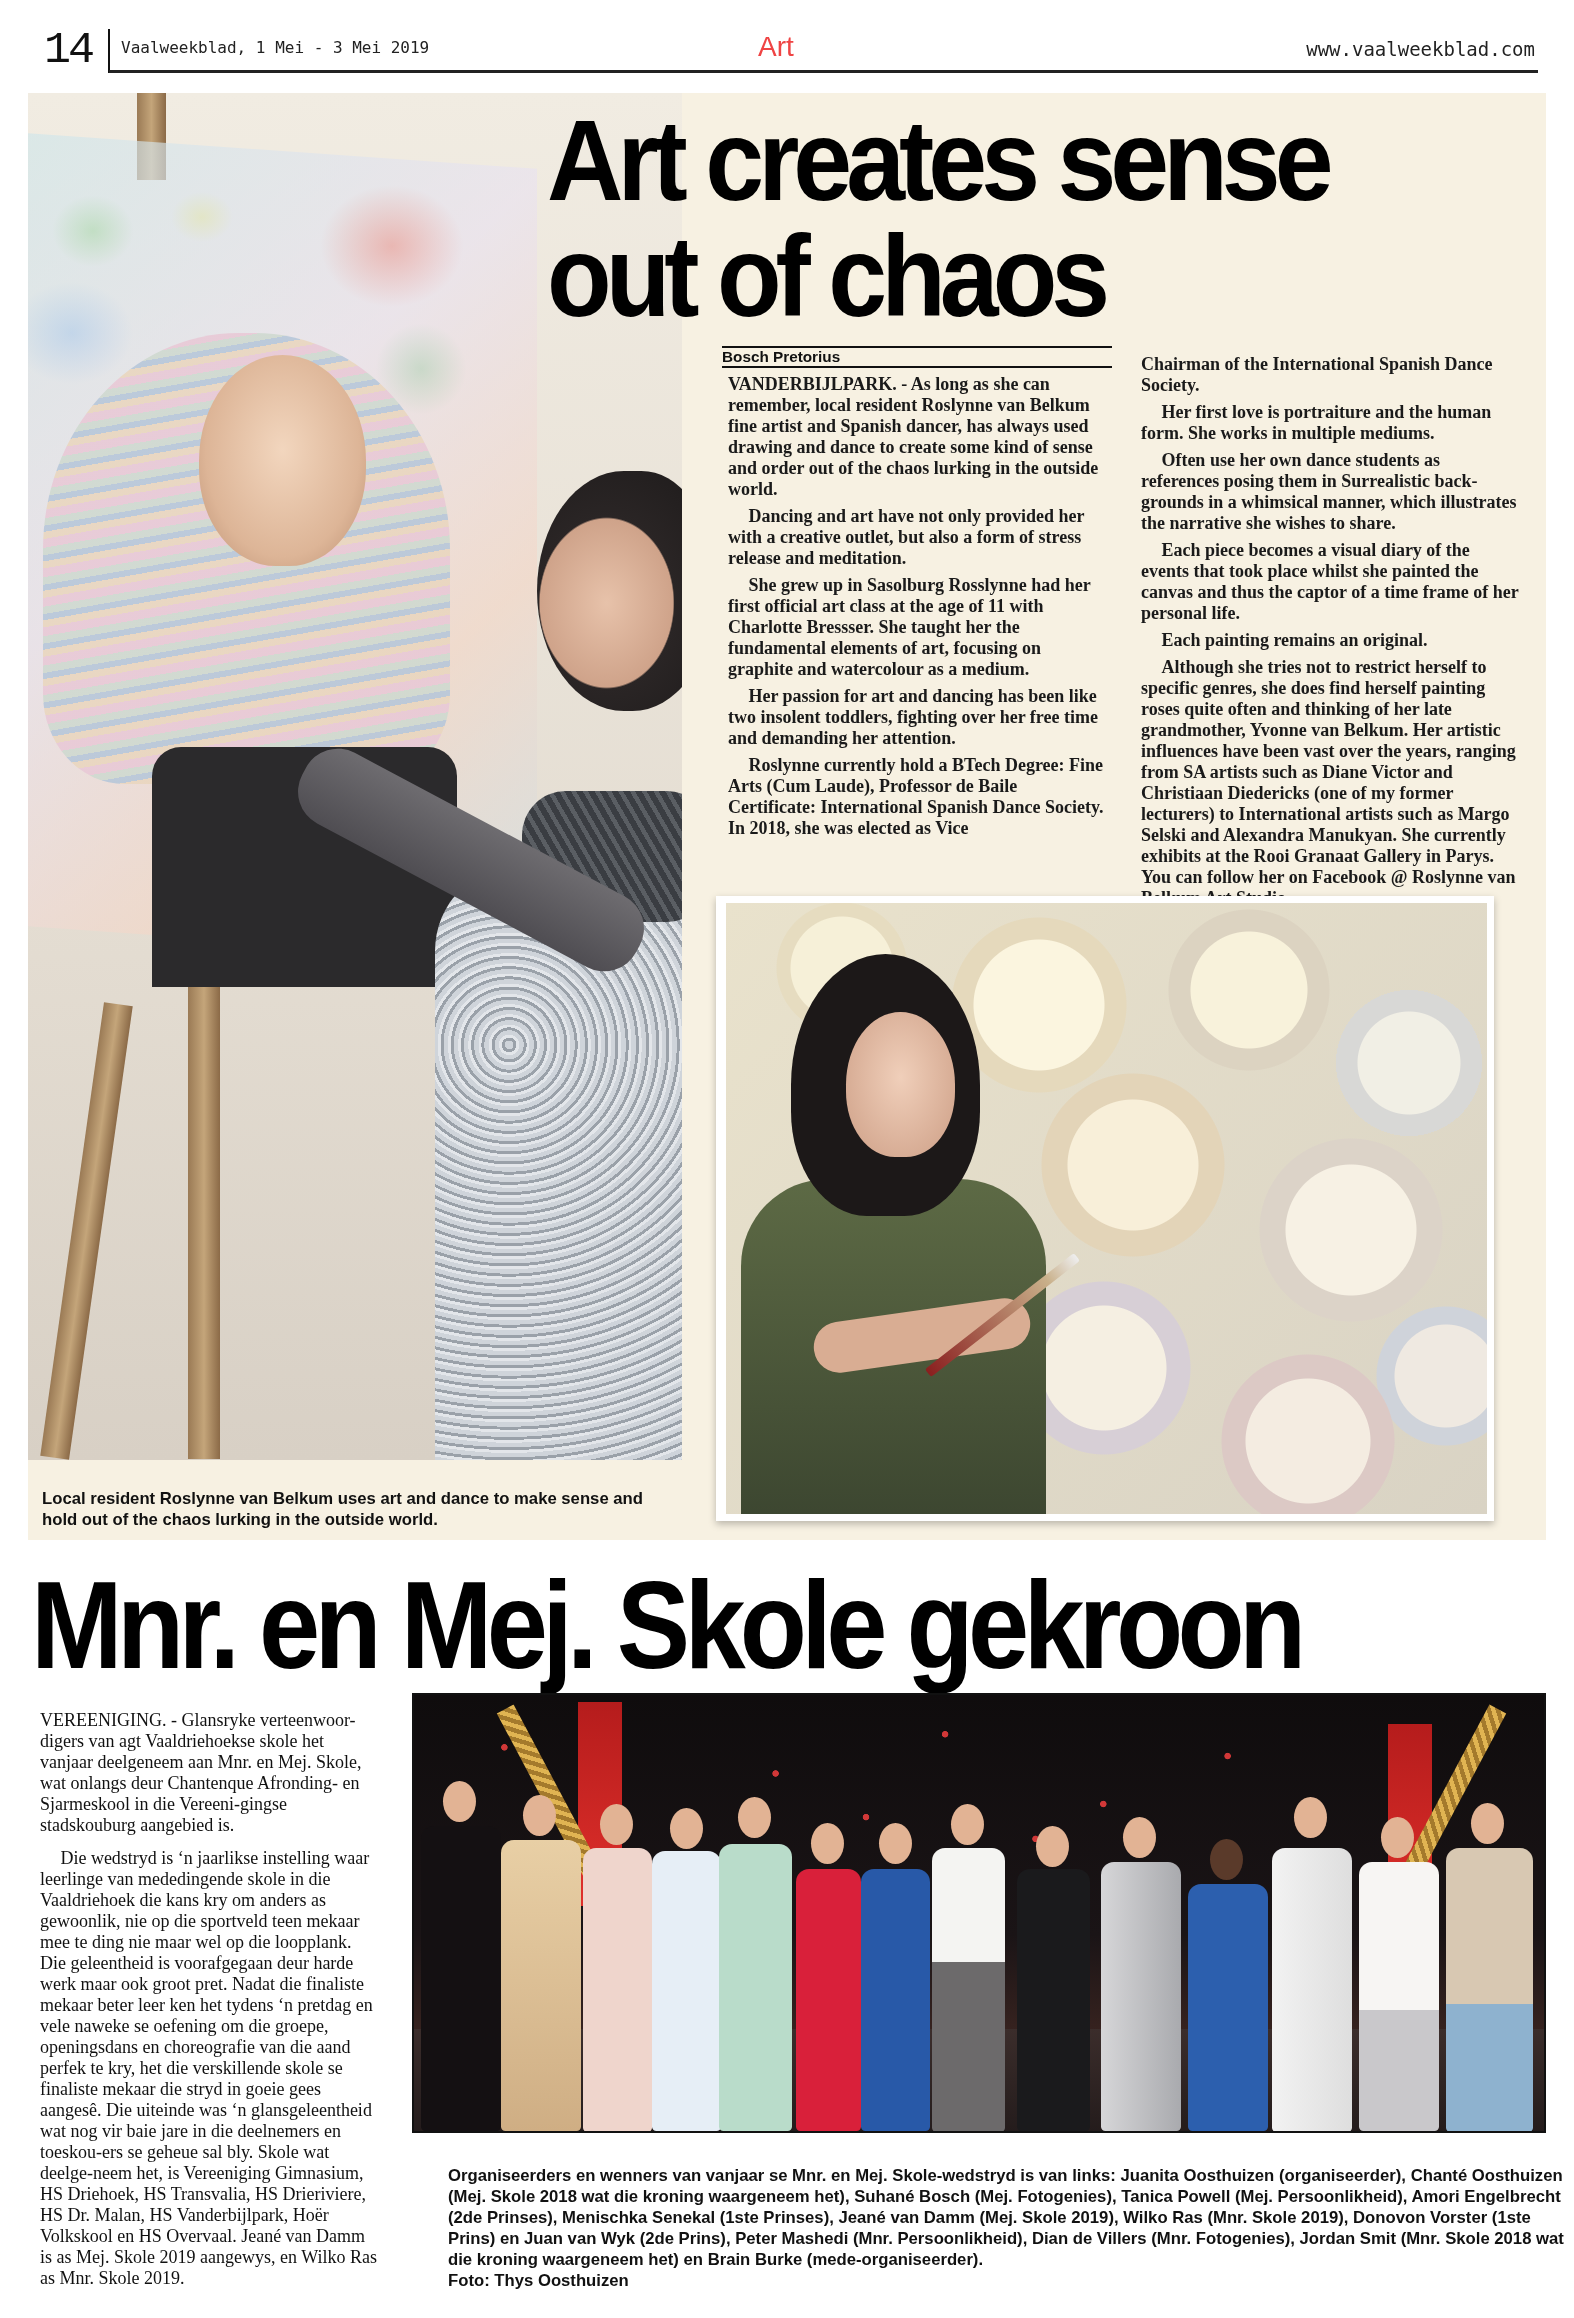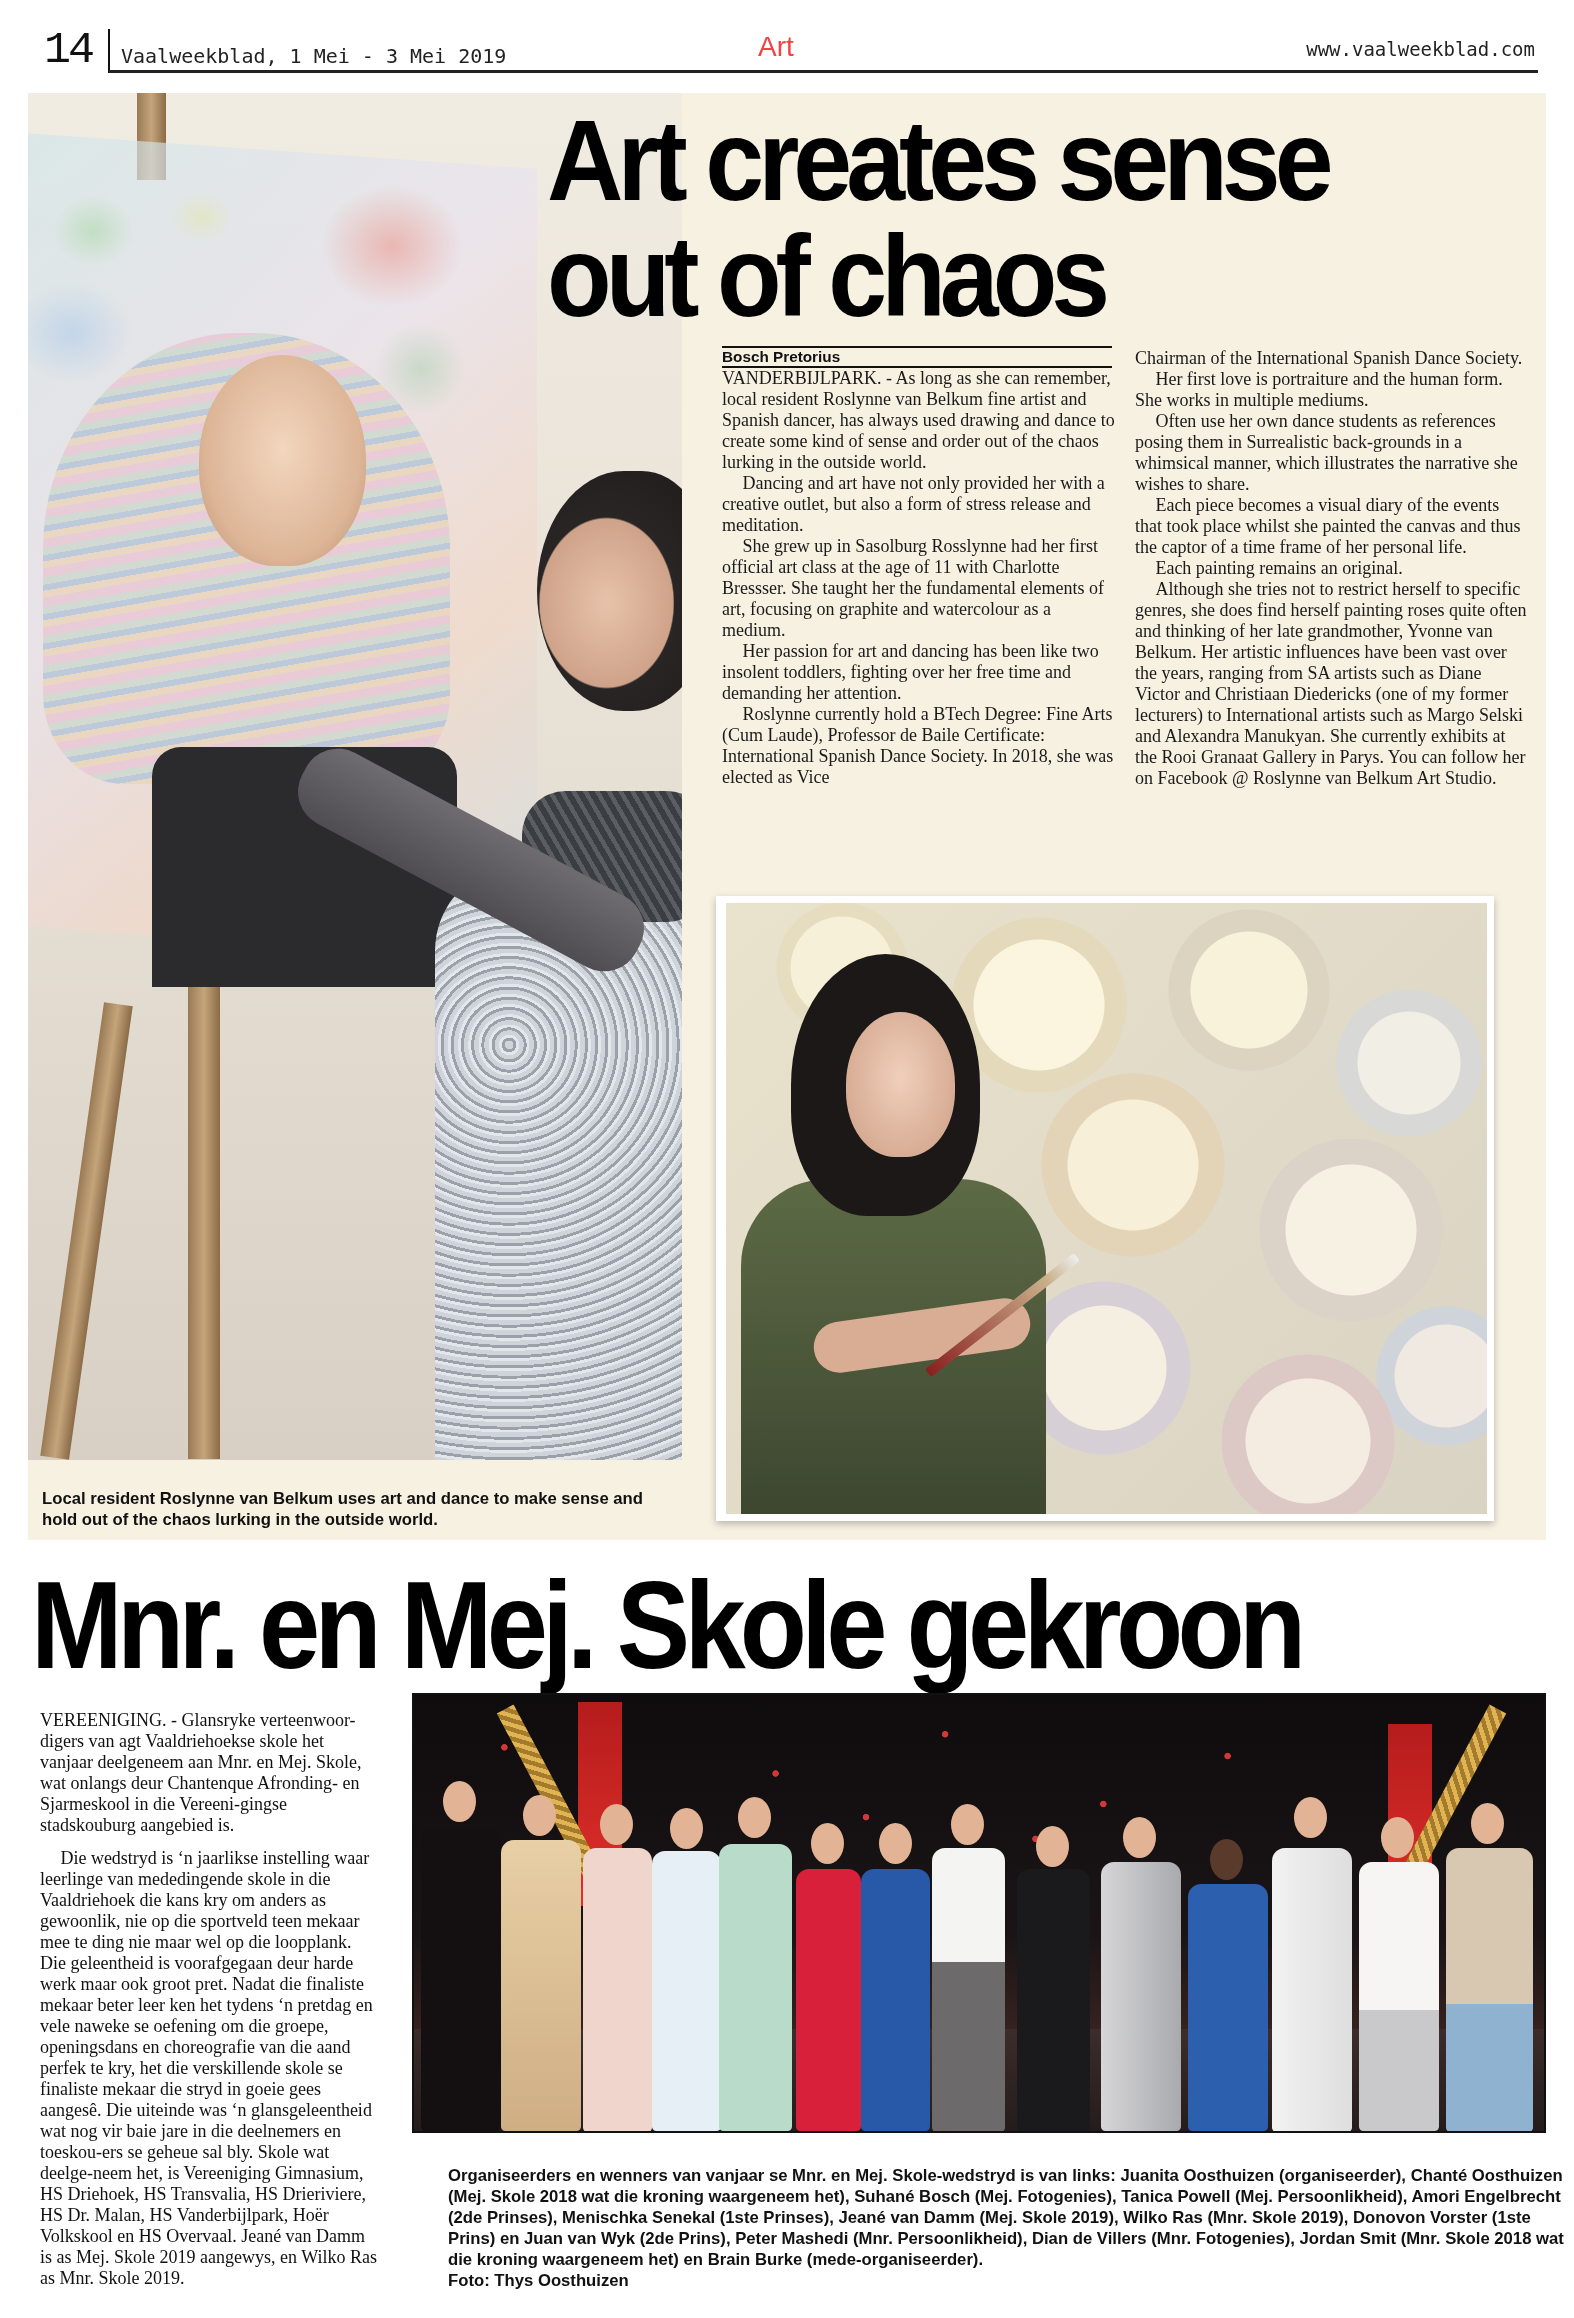--- a/index.html
+++ b/index.html
@@ -2,21 +2,21 @@
 <html style="font-size:11.6px"><head>
 <meta charset="utf-8">
 <style>
   html, body { margin:0; padding:0; }
   body { width:1574px; height:2319px; background:#ffffff; position:relative; overflow:hidden; font-family:"Liberation Serif", serif; color:#111; }
   .abs { position:absolute; }
 
   
   .hdr-num { left:44px; top:28px; font-family:"Liberation Mono", monospace; font-size:45px; line-height:45px; color:#111; letter-spacing:-2.9px; }
   .hdr-vline { left:108px; top:29px; width:2.2px; height:44px; background:#111; }
-  .hdr-date { left:121px; top:44px; font-family:"DejaVu Sans Mono", monospace; font-size:20px; color:#222; }
+  .hdr-date { left:121px; top:38px; font-family:"DejaVu Sans Mono", monospace; font-size:16px; color:#222; }
   .hdr-section { left:758px; top:30.5px; font-family:Liberation Sans, sans-serif; font-size:28px; color:#ef4444; }
   .hdr-url { right:39px; top:38px; font-family:"DejaVu Sans Mono", monospace; font-size:19px; color:#222; }
   .hdr-rule { left:109px; top:70px; width:1429px; height:2.9px; background:#222; }
 
   
   .art-panel { left:28px; top:93px; width:1518px; height:1447px; background:#f7f1e2; }
   .photo-easel { left:28px; top:93px; width:654px; height:1367px; overflow:hidden;
     background:
       radial-gradient(ellipse 102px 87px at 364px 153px, rgba(240,80,40,0.85), transparent 70%),
       radial-gradient(ellipse 58px 51px at 65px 138px, rgba(120,200,80,0.7), transparent 70%),
@@ -35,21 +35,21 @@
   .artist-body { left:407px; top:771px; width:247px; height:603px; border-radius:87px 0 0 0; background:repeating-radial-gradient(circle at 30% 30%, #cfd4da 0 4.4px, #9aa1a9 4.4px 7.3px, #e3e6ea 7.3px 10.2px); }
   .artist-scarf { left:494px; top:698px; width:189px; height:131px; border-radius:44px; background:repeating-linear-gradient(60deg,#3a3d42 0 5.8px,#5a5e63 5.8px 10.2px); }
 
   .headline-art { left:547px; top:102px; width:989px; font-family:"Liberation Sans", sans-serif; font-weight:bold; font-size:115px; line-height:116px; letter-spacing:-6.5px; color:#000; transform:scaleX(0.92); transform-origin:left top; }
 
   .byline-top { left:722px; top:346px; width:390px; height:1.5px; background:#111; }
   .byline { left:722px; top:348px; font-family:"Liberation Sans", sans-serif; font-weight:bold; font-size:15.3px; color:#111; }
   .byline-bottom { left:722px; top:366px; width:390px; height:1.5px; background:#111; }
 
   .col { font-size:18px; line-height:21px; color:#1a1a1a; text-align:left; }
-  .col p { margin:0; text-indent:20.4px; }
+  .col p { margin:6px; text-indent:20.4px;font-weight:bold; }
   .col p.first { text-indent:0; }
   .col-1 { left:722px; top:368px; width:393px; }
   .col-2 { left:1135px; top:348px; width:393px; }
 
   .photo-roses-frame { left:716px; top:896px; width:778px; height:625px; background:#fff; box-shadow:0 2.9px 7.3px rgba(0,0,0,0.25); }
   .photo-roses { left:726px; top:903px; width:761px; height:611px; overflow:hidden;
     background:
       radial-gradient(circle at 116px 65px, #f6f0d8 0 51px, #e6dcc0 52px 65px, transparent 66px),
       radial-gradient(circle at 313px 102px, #fbf5df 0 65px, #e5d9bc 66px 87px, transparent 88px),
       radial-gradient(circle at 523px 87px, #f8f2db 0 58px, #dcd3c1 59px 80px, transparent 81px),

